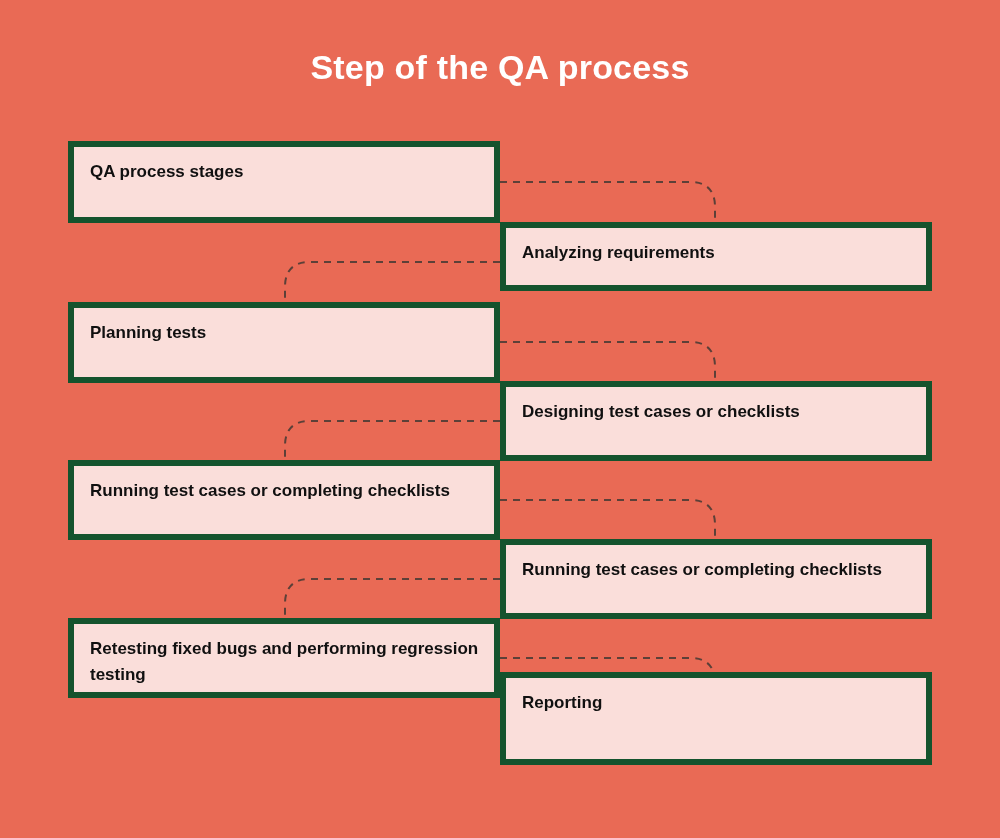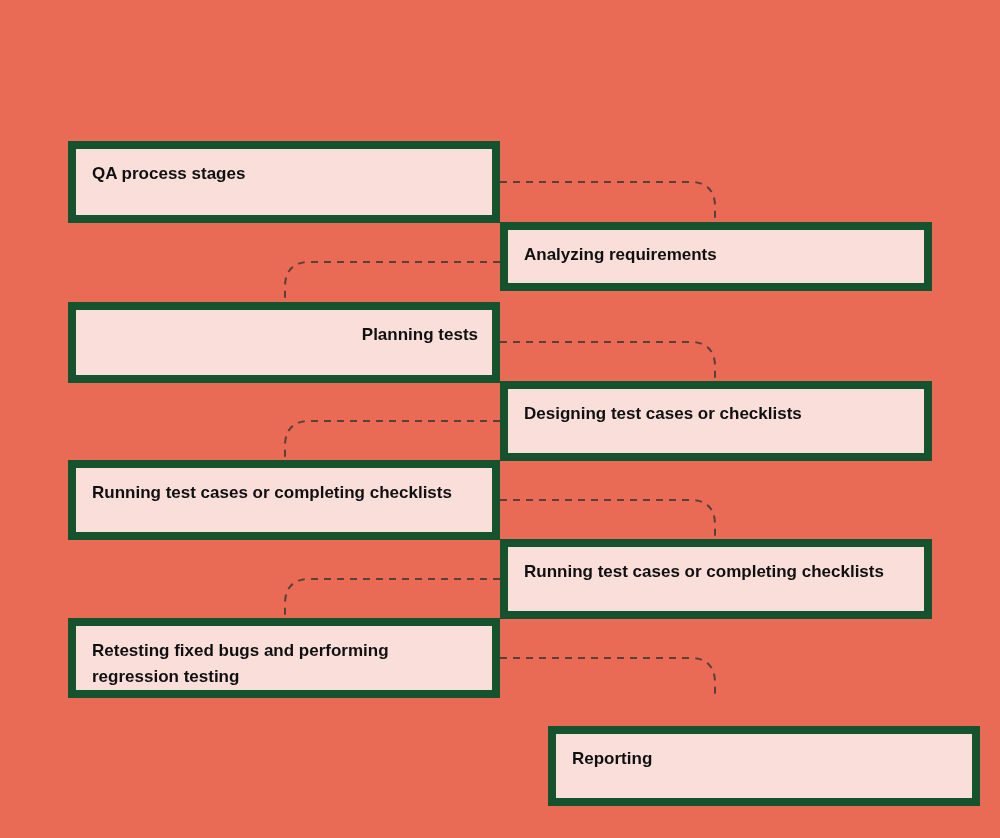--- a/index.html
+++ b/index.html
@@ -33,72 +33,73 @@
     position: absolute;
     left: 0;
     top: 0;
     width: 1000px;
     height: 838px;
     pointer-events: none;
   }
   .stage-box {
     position: absolute;
     background: #fadeda;
-    border: 8px solid #14532d;
+    border: 6px solid #14532d;
     box-sizing: border-box;
   }
   .stage-label {
     position: absolute;
     left: 16px;
     top: 12px;
     right: 14px;
     color: #101010;
     font-size: 17px;
     font-weight: bold;
     line-height: 26px;
   }
   .box-left  { left: 68px;  width: 432px; }
   .box-right { left: 500px; width: 432px; }
 </style>
 </head>
 <body>
 
 <div id="canvas">
 
+  <div id="title">Step of the QA process</div>
 
   <svg id="connectors" viewBox="0 0 1000 838" width="1000" height="838">
       <path d="M 500 182 L 690 182 Q 715 182 715 207 L 715 223" fill="none" stroke="#5c4038" stroke-width="2" stroke-dasharray="7 6"></path>
       <path d="M 500 262 L 310 262 Q 285 262 285 287 L 285 303" fill="none" stroke="#5c4038" stroke-width="2" stroke-dasharray="7 6"></path>
       <path d="M 500 342 L 690 342 Q 715 342 715 367 L 715 382" fill="none" stroke="#5c4038" stroke-width="2" stroke-dasharray="7 6"></path>
       <path d="M 500 421 L 310 421 Q 285 421 285 446 L 285 461" fill="none" stroke="#5c4038" stroke-width="2" stroke-dasharray="7 6"></path>
       <path d="M 500 500 L 690 500 Q 715 500 715 525 L 715 540" fill="none" stroke="#5c4038" stroke-width="2" stroke-dasharray="7 6"></path>
       <path d="M 500 579 L 310 579 Q 285 579 285 604 L 285 619" fill="none" stroke="#5c4038" stroke-width="2" stroke-dasharray="7 6"></path>
       <path d="M 500 658 L 690 658 Q 715 658 715 683 L 715 698" fill="none" stroke="#5c4038" stroke-width="2" stroke-dasharray="7 6"></path>
     </svg>
 
   <div id="boxes">
       <div class="stage-box box-left" style="top: 141px; height: 82px;">
         <div class="stage-label">QA process stages</div>
       </div>
       <div class="stage-box box-right" style="top: 222px; height: 69px;">
         <div class="stage-label">Analyzing requirements</div>
       </div>
-      <div class="stage-box box-left" style="top: 302px; height: 81px; text-align: right;">
+      <div class="stage-box box-left" style="top: 302px; height: 81px;">
         <div class="stage-label">Planning tests</div>
       </div>
       <div class="stage-box box-right" style="top: 381px; height: 80px;">
         <div class="stage-label">Designing test cases or checklists</div>
       </div>
       <div class="stage-box box-left" style="top: 460px; height: 80px;">
         <div class="stage-label">Running test cases or completing checklists</div>
       </div>
       <div class="stage-box box-right" style="top: 539px; height: 80px;">
         <div class="stage-label">Running test cases or completing checklists</div>
       </div>
       <div class="stage-box box-left" style="top: 618px; height: 80px; padding-left: 15px;">
         <div class="stage-label">Retesting fixed bugs and performing regression testing</div>
       </div>
-      <div class="stage-box box-right" style="top: 726px; height: 80px; margin-left: 48px;">
+      <div class="stage-box box-right" style="top: 672px; height: 93px;">
         <div class="stage-label">Reporting</div>
       </div>
     </div>
 
 </div>
 
 </body></html>

